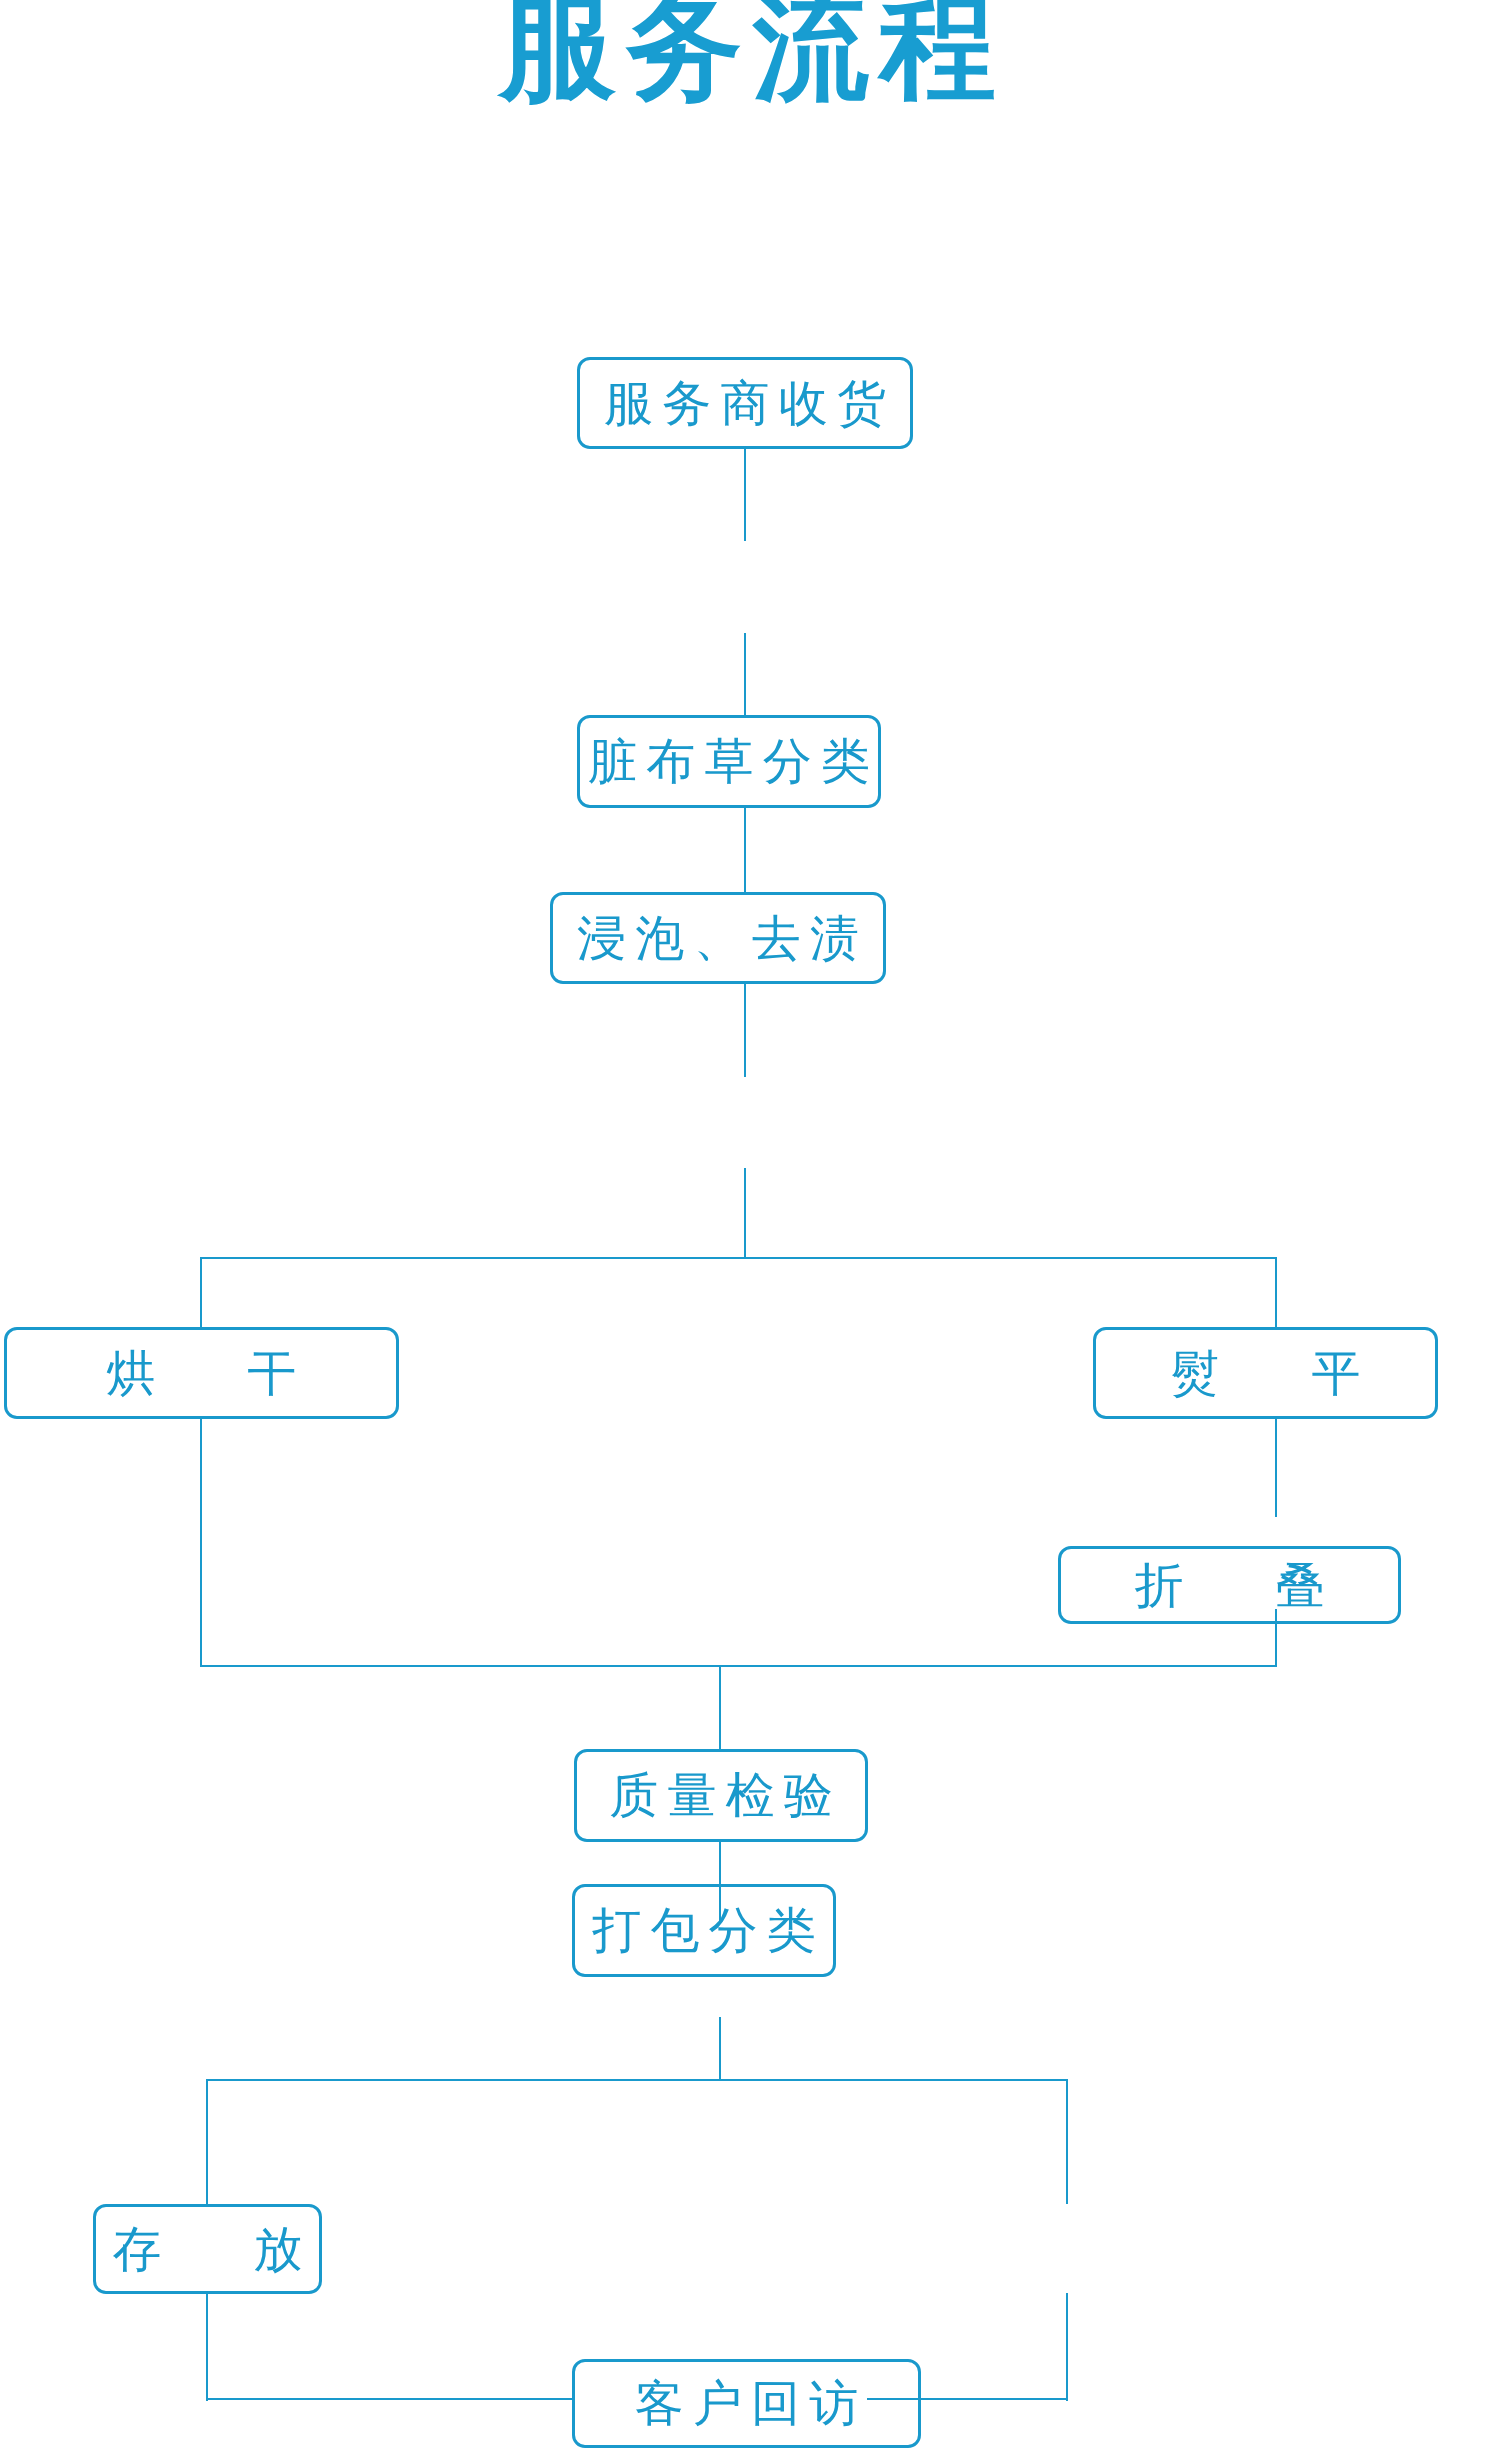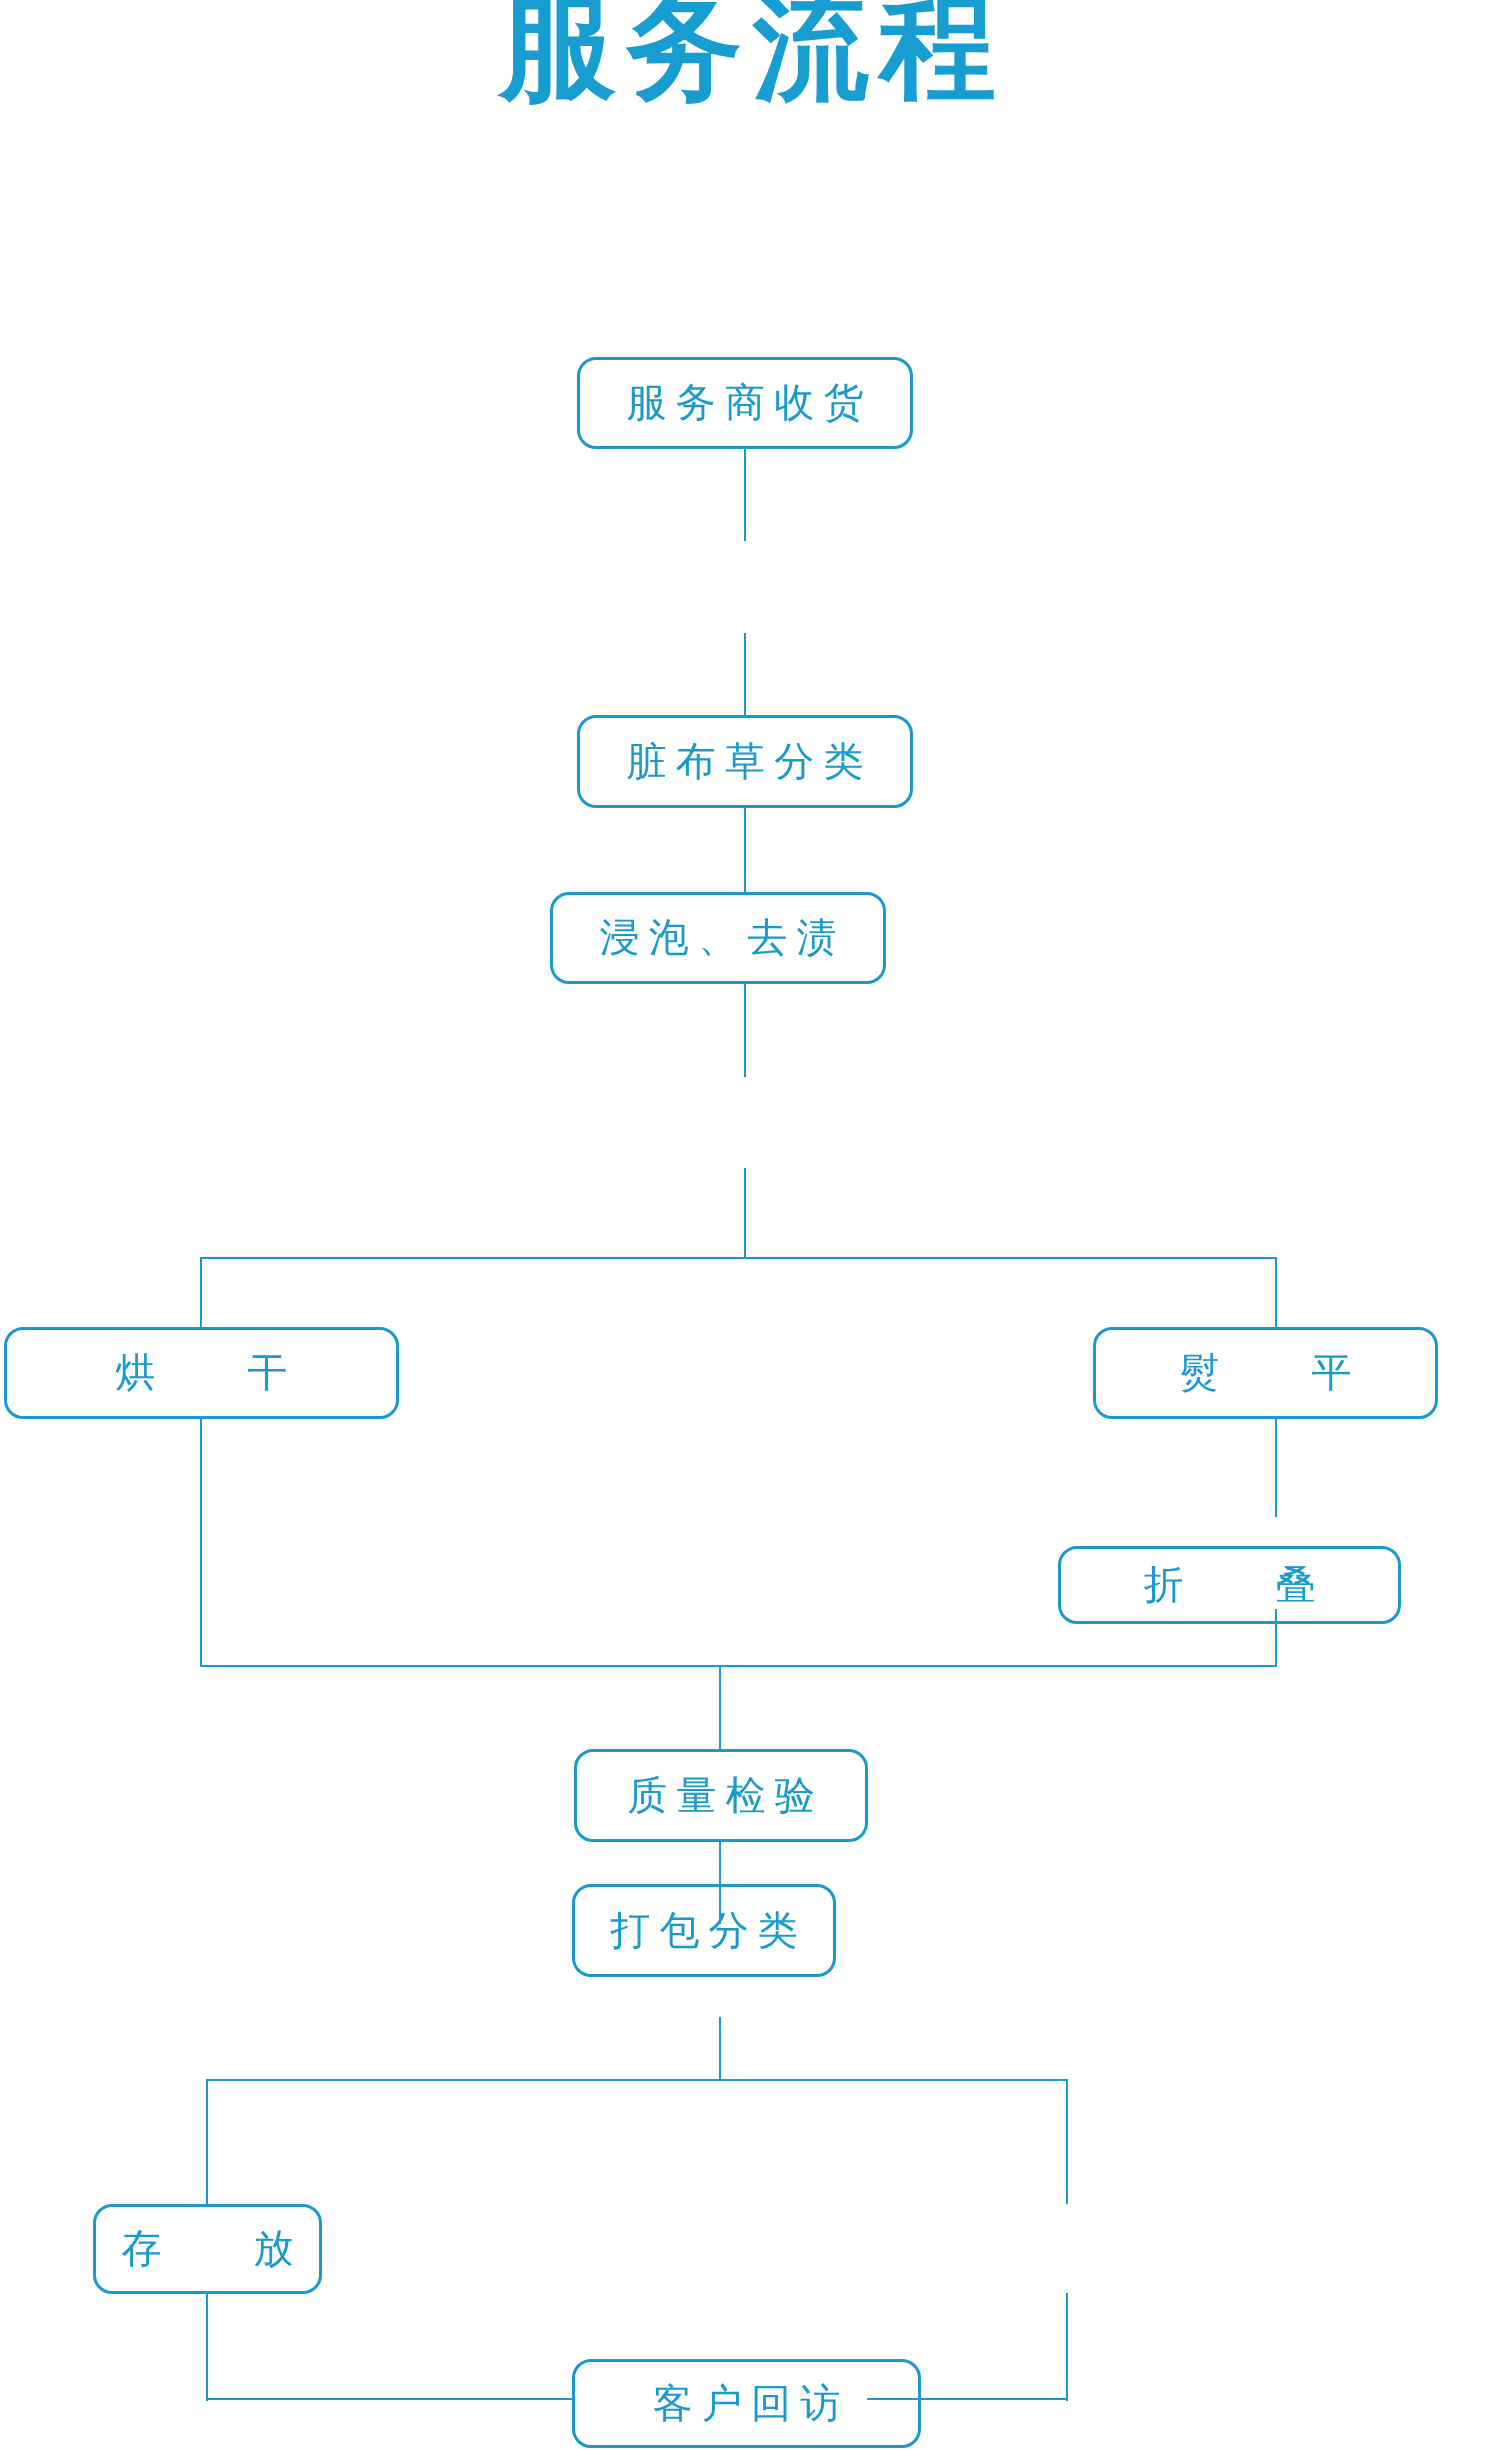--- a/index.html
+++ b/index.html
@@ -25,27 +25,27 @@
     font-size:116px;
     letter-spacing:10.7px;
     color:var(--title);
     line-height:1.05;
     white-space:nowrap;
   }
   .node{
     position:absolute;
     box-sizing:border-box;
     border:3.8px solid var(--accent);
-    border-radius:19px;
+    border-radius:13px;
     background:var(--bg);
     display:flex;
     align-items:center;
     justify-content:center;
     color:var(--accent);
-    font-size:40px;
+    font-size:49px;
     line-height:1;
     white-space:nowrap;
     text-align:center;
   }
   .node span{display:inline-block;}
   .ls-n  span{letter-spacing:9.2px;  margin-right:-9.2px;}
   .ls-w  span{letter-spacing:92px; margin-right:-92px;}
   .ls-m  span{letter-spacing:34px;  margin-right:-34px;}
   .vline,.hline{
     position:absolute;
@@ -59,21 +59,21 @@
 
 <div class="canvas">
 
   <div class="page-title">服务流程</div>
 
   <div class="node ls-n" style="left:577px;top:357px;width:336px;height:92px;">
     <span>服务商收货</span>
   </div>
 
 
-  <div class="node ls-n" style="left:577px;top:715px;width:336px;height:93px;">
+  <div class="node ls-n" style="left:577px;top:715px;width:304px;height:93px;">
     <span>脏布草分类</span>
   </div>
 
   <div class="node ls-n" style="left:550px;top:892px;width:336px;height:92px;">
     <span>浸泡、去渍</span>
   </div>
 
 
   <div class="node ls-w" style="left:3.8px;top:1327px;width:395px;height:92px;">
     <span>烘干</span>

